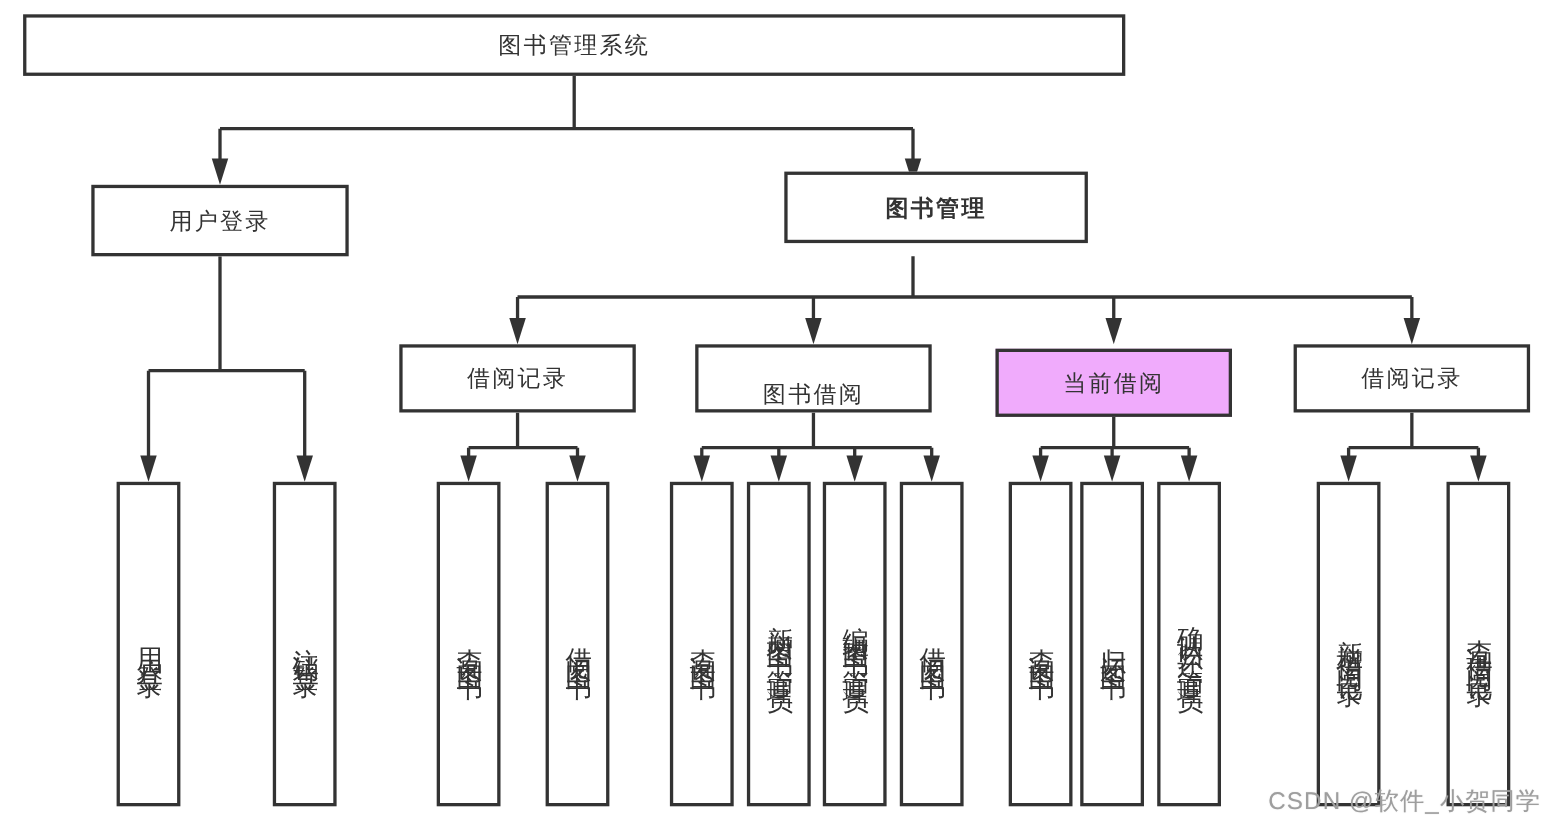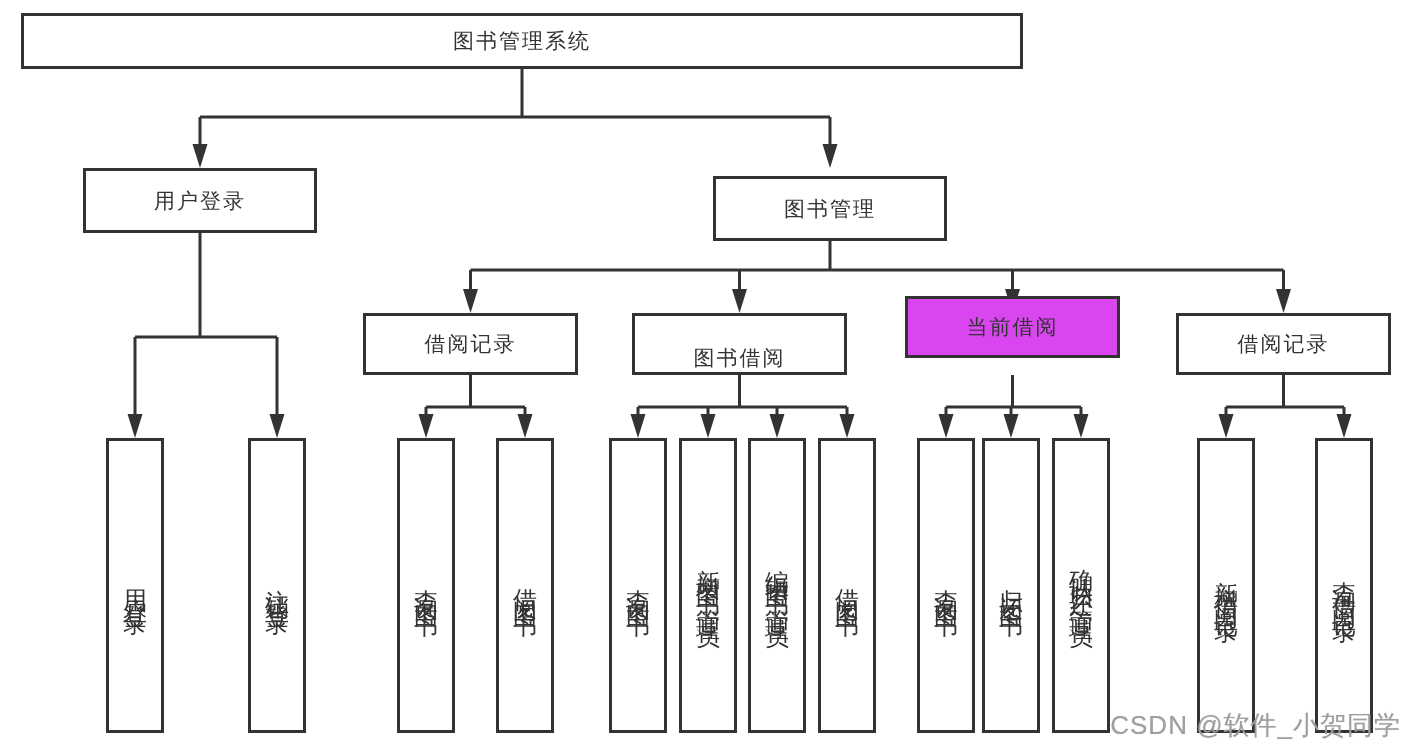--- a/index.html
+++ b/index.html
@@ -44,21 +44,21 @@
     line-height: 1;
     white-space: normal;
   }
   .node.root .node-label {
     font-size: 21px;
   }
   #watermark {
     position: absolute;
     right: 4px;
     bottom: 4px;
-    font-size: 26px;
+    font-size: 22px;
     color: #9e9e9e;
     letter-spacing: 1px;
     z-index: 10;
     text-shadow: 0 0 1px rgba(160,160,160,0.5);
   }
 </style>
 </head>
 <body>
 
 <div id="stage">
@@ -84,30 +84,30 @@
       <polygon points="1218.5,414 1233.5,414 1226,438" fill="#333333"></polygon>
       <polygon points="1336.5,414 1351.5,414 1344,438" fill="#333333"></polygon>
     </svg>
   <div id="nodes">
       <div class="node root" style="left: 21px; top: 13px; width: 1002px; height: 56px; border-color: rgb(51, 51, 51); background: rgb(255, 255, 255);">
         <span class="node-label" style="color: rgb(51, 51, 51);">图书管理系统</span>
       </div>
       <div class="node" style="left: 83px; top: 168px; width: 234px; height: 65px; border-color: rgb(51, 51, 51); background: rgb(255, 255, 255);">
         <span class="node-label" style="color: rgb(51, 51, 51);">用户登录</span>
       </div>
-      <div class="node" style="left: 713px; top: 176px; width: 234px; height: 65px; border-color: rgb(51, 51, 51); background: rgb(255, 255, 255);">
+      <div class="node" style="left: 713px; top: 156px; width: 276px; height: 65px; border-color: rgb(51, 51, 51); background: rgb(255, 255, 255); font-weight: bold;">
         <span class="node-label" style="color: rgb(51, 51, 51);">图书管理</span>
       </div>
       <div class="node" style="left: 363px; top: 313px; width: 215px; height: 62px; border-color: rgb(51, 51, 51); background: rgb(255, 255, 255);">
         <span class="node-label" style="color: rgb(51, 51, 51);">借阅记录</span>
       </div>
       <div class="node" style="left: 632px; top: 313px; width: 215px; height: 62px; border-color: rgb(51, 51, 51); background: rgb(255, 255, 255); align-items: flex-end;">
         <span class="node-label" style="color: rgb(51, 51, 51);">图书借阅</span>
       </div>
-      <div class="node" style="left: 905px; top: 296px; width: 215px; height: 62px; border-color: rgb(51, 51, 51); background: #d946ef;">
+      <div class="node" style="left: 905px; top: 317px; width: 215px; height: 62px; border-color: rgb(51, 51, 51); background: #f0abfc;">
         <span class="node-label" style="color: rgb(51, 51, 51);">当前借阅</span>
       </div>
       <div class="node" style="left: 1176px; top: 313px; width: 215px; height: 62px; border-color: rgb(51, 51, 51); background: rgb(255, 255, 255);">
         <span class="node-label" style="color: rgb(51, 51, 51);">借阅记录</span>
       </div>
       <div class="node vertical" style="left: 106px; top: 438px; width: 58px; height: 295px; border-color: rgb(51, 51, 51); background: rgb(255, 255, 255);">
         <span class="node-label" style="color: rgb(51, 51, 51);">用户登录</span>
       </div>
       <div class="node vertical" style="left: 248px; top: 438px; width: 58px; height: 295px; border-color: rgb(51, 51, 51); background: rgb(255, 255, 255);">
         <span class="node-label" style="color: rgb(51, 51, 51);">注销登录</span>

